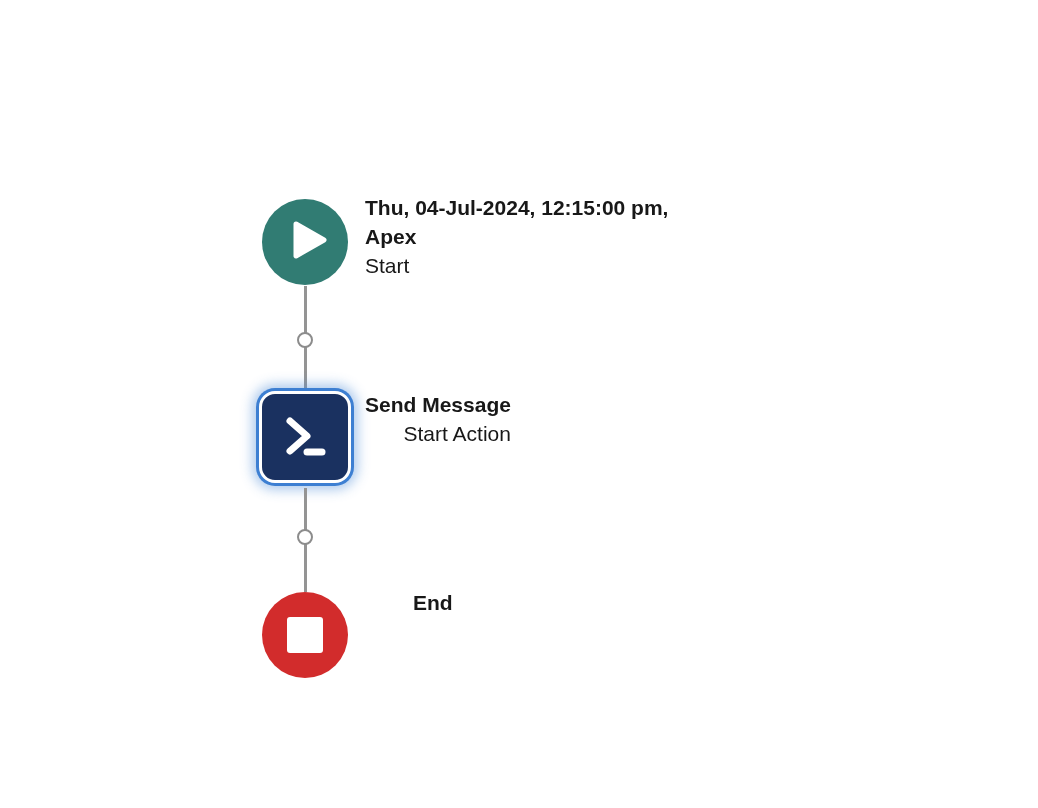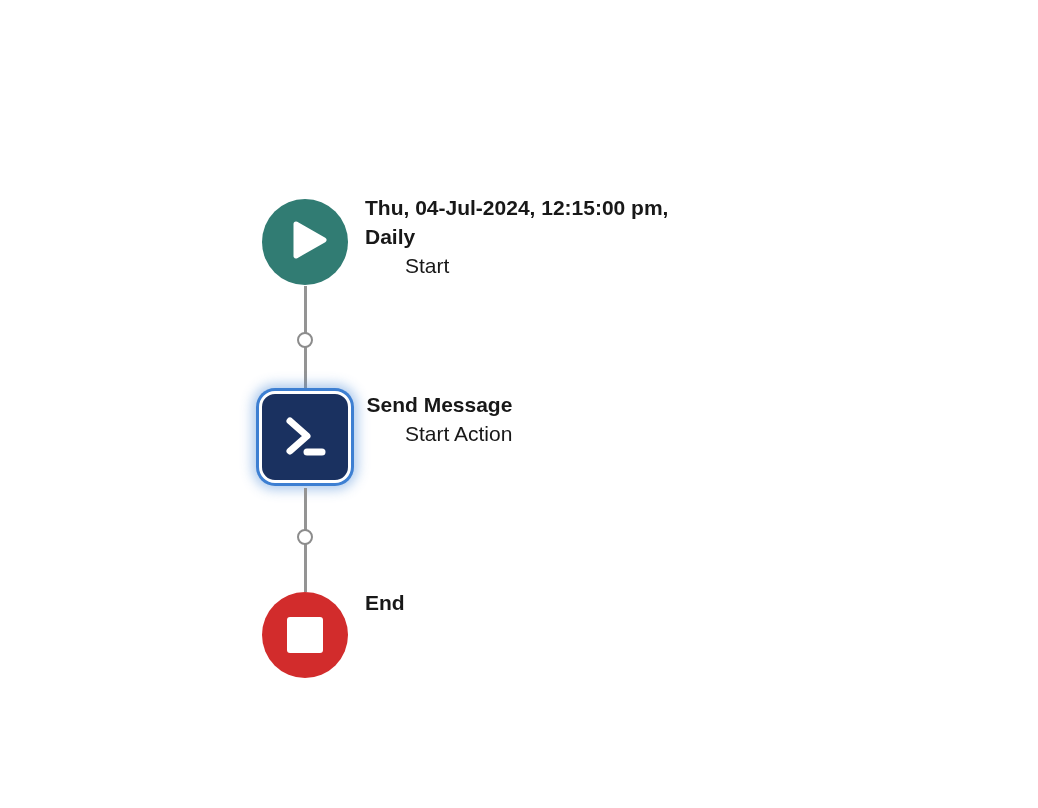--- a/index.html
+++ b/index.html
@@ -33,39 +33,39 @@
     position:absolute; left:2px; width:16px; height:16px; border-radius:50%;
     background:#ffffff; border:2px solid #8c8c8c; cursor:pointer; z-index:2;
   }
   .connector-1 .add-circle { top:46px; }
   .connector-2 .add-circle { top:41px; }
 
   
   .node-label { position:absolute; left:365px; font-size:21px; line-height:29px; }
   .label-start { top:193px; max-width:400px; }
   .label-action { top:390px;text-align:right; }
-  .label-end { top:588px; }
+  .label-end { top:588px;margin-left:48px; }
   .node-label .title { font-weight:700; }
-  .node-label .subtitle { font-weight:400;margin-left:40px; }
+  .node-label .subtitle { font-weight:400; }
 </style>
 </head>
 <body>
 
 <div class="canvas">
 
   <div class="node-circle start-node">
     <span>
       <svg width="86" height="86" viewBox="0 0 86 86">
         <path d="M34 27 L62 43 L34 59 Z" fill="#ffffff" stroke="#ffffff" stroke-width="5" stroke-linejoin="round"></path>
       </svg>
     </span>
   </div>
   <div class="node-label label-start">
     <div class="title">Thu, 04-Jul-2024, 12:15:00 pm,</div>
-    <div class="title">Daily</div>
+    <div class="title">Apex</div>
     <div class="subtitle">Start</div>
   </div>
 
   <div class="connector connector-1">
     <div class="line"></div>
     <div class="add-circle"></div>
   </div>
 
   <div class="action-node">
     <span>

